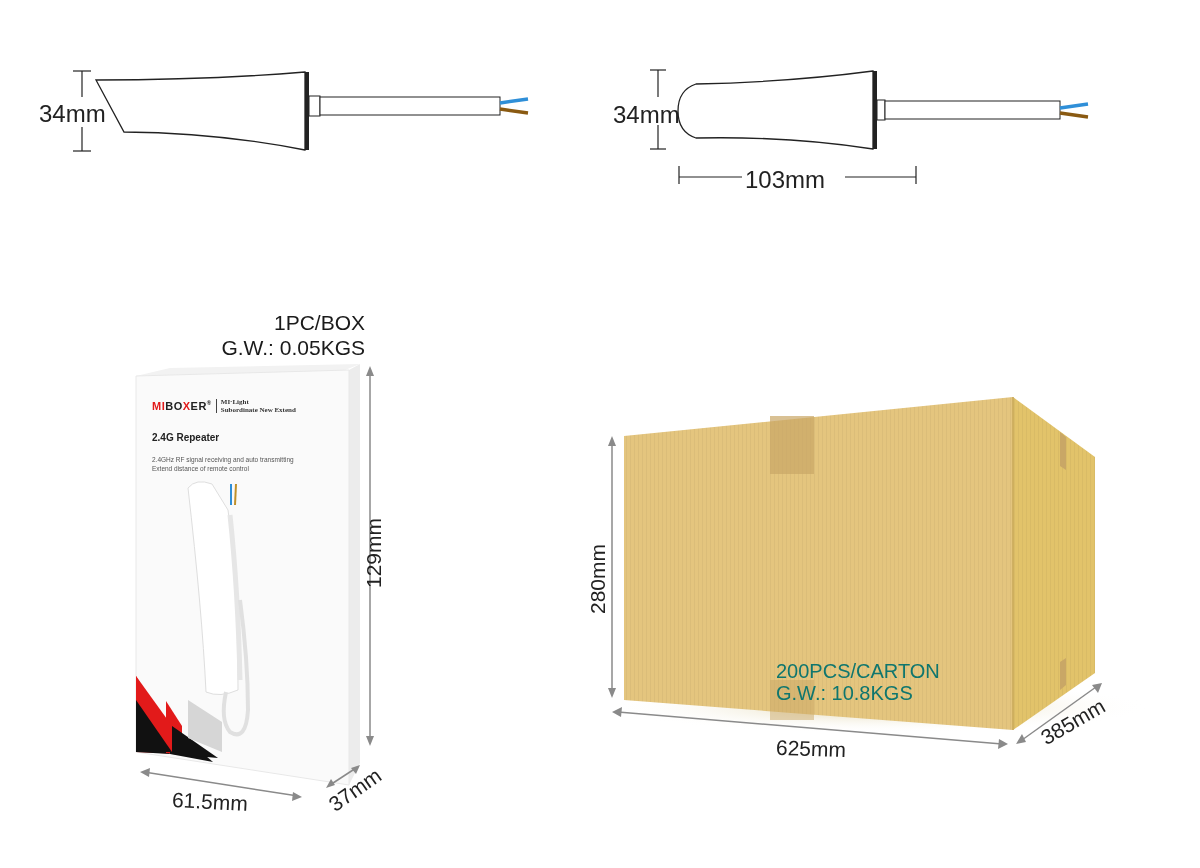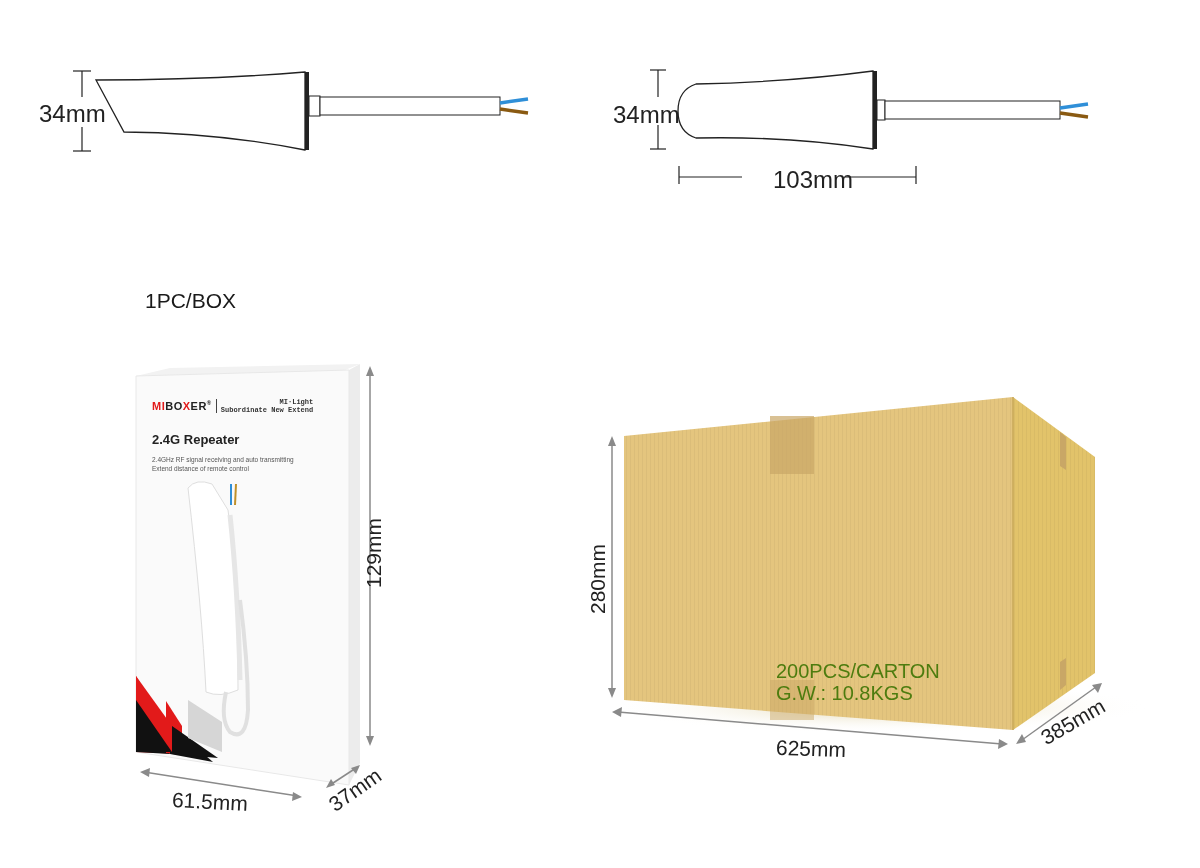--- a/index.html
+++ b/index.html
@@ -1,26 +1,26 @@
 <!DOCTYPE html>
 <html><head>
 <meta charset="utf-8">
 <style>
   html, body { margin:0; padding:0; background:#ffffff; }
   body { width:1200px; height:868px; position:relative; overflow:hidden;
          font-family:"Liberation Sans", sans-serif; color:#1a1a1a; }
   .abs { position:absolute; }
   svg { position:absolute; left:0; top:0; }
   .dim { font-size:24px; color:#222; }
-  .label { font-size:21px; text-align:left; line-height:25px; color:#1a1a1a; }
+  .label { font-size:21px; text-align:right; line-height:25px; color:#1a1a1a;margin-top:22px; }
   .box-brand { font-size:11px; font-weight:bold; letter-spacing:0.5px; }
-  .box-title { font-size:13px; font-weight:bold; color:#222; }
+  .box-title { font-size:10px; font-weight:bold; color:#222; }
   .box-desc { font-size:6.5px; color:#555; line-height:9px; }
-  .sub { font-family:Liberation Mono, monospace; font-size:7px; font-weight:bold; color:#333; line-height:8px;text-align:right; }
-  .carton-text { font-size:20px; color:#4d7c0f; line-height:22px; }
+  .sub { font-family:Liberation Serif, serif; font-size:7px; font-weight:bold; color:#333; line-height:8px; }
+  .carton-text { font-size:20px; color:#0f766e; line-height:22px; }
 </style>
 </head>
 <body>
 
 <div class="abs" style="left:0;top:0;width:600px;height:200px;">
   <svg width="600" height="200">
 
     <line x1="73" y1="71" x2="91" y2="71" stroke="#222" stroke-width="1.2"></line>
     <line x1="73" y1="151" x2="91" y2="151" stroke="#222" stroke-width="1.2"></line>
     <line x1="82" y1="71" x2="82" y2="97" stroke="#222" stroke-width="1.2"></line>
@@ -48,25 +48,26 @@
     <rect x="285" y="101" width="175" height="18" fill="#fff" stroke="#222" stroke-width="1"></rect>
     <line x1="460" y1="108" x2="488" y2="104" stroke="#2f8fd8" stroke-width="3.5"></line>
     <line x1="460" y1="113" x2="488" y2="117" stroke="#8a5a12" stroke-width="3.5"></line>
 
     <line x1="79" y1="166" x2="79" y2="184" stroke="#222" stroke-width="1.2"></line>
     <line x1="316" y1="166" x2="316" y2="184" stroke="#222" stroke-width="1.2"></line>
     <line x1="79" y1="177" x2="142" y2="177" stroke="#222" stroke-width="1.2"></line>
     <line x1="245" y1="177" x2="316" y2="177" stroke="#222" stroke-width="1.2"></line>
   </svg>
   <div class="abs dim" style="left:13px;top:101px;">34mm</div>
-  <div class="abs dim" style="left:145px;top:166px;margin-left:28px;">103mm</div>
+  <div class="abs dim" style="left:145px;top:166px;">103mm</div>
 </div>
 
 <div class="abs label" style="left:145px;top:288px;width:220px;">
   <div>1PC/BOX</div>
+  <div>G.W.: 0.05KGS</div>
 </div>
 
 <div class="abs" style="left:130px;top:360px;width:280px;height:480px;">
   <svg width="280" height="480">
 
     <polygon points="219,10 230,4 230,403 219,425" fill="#ececec"></polygon>
 
     <polygon points="6,16 210,12 230,4 40,8" fill="#f2f2f2"></polygon>
 
     <polygon points="6,16 219,10 219,425 6,392" fill="#fafafa" stroke="#e8e8e8" stroke-width="1"></polygon>

